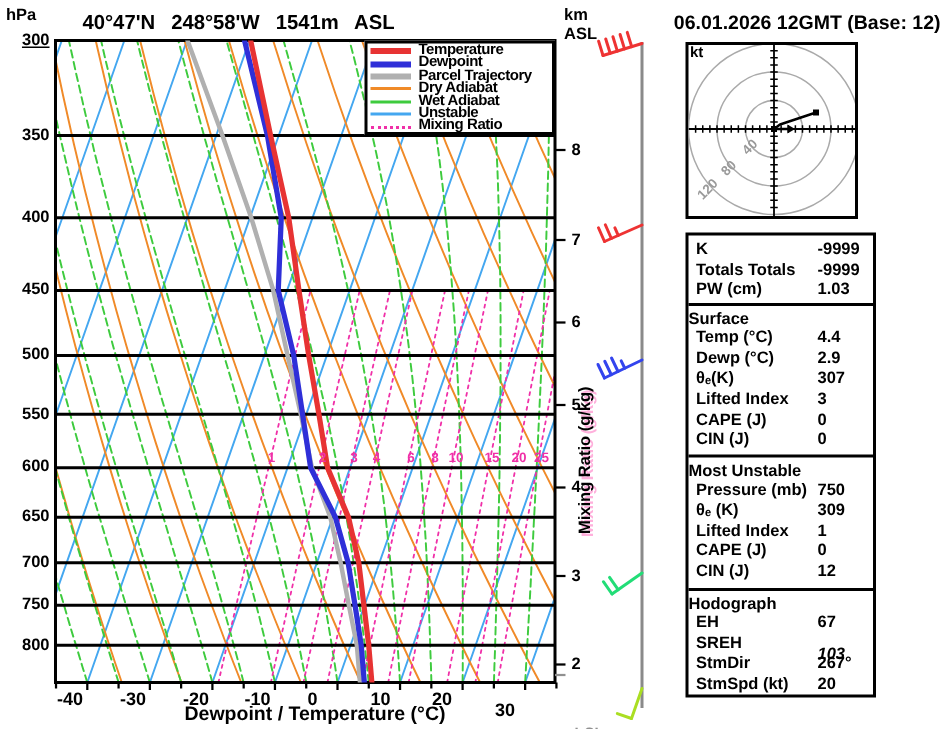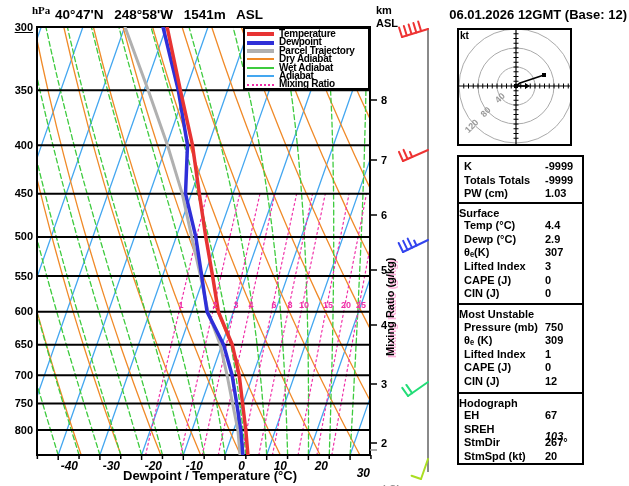--- a/index.html
+++ b/index.html
@@ -1,31 +1,31 @@
 <!DOCTYPE html>
 <html><head>
 <meta charset="utf-8">
 <style>
   html,body{margin:0;padding:0;background:#fff;}
   #canvas{position:relative;width:629px;height:486px;background:#fff;overflow:hidden;
           font-family:"Liberation Sans","DejaVu Sans",sans-serif;font-weight:bold;color:#000;}
   .abs{position:absolute;white-space:nowrap;}
-  #hpa-label{left:32px;top:4px;font-size:11px;font-family:Liberation Serif, serif;}
+  #hpa-label{left:4px;top:4px;font-size:11px;}
   #main-title{left:55px;top:7px;font-size:13.5px;word-spacing:7px;}
   #km-label{left:376px;top:4px;font-size:11px;}
   #asl-label{left:376px;top:17px;font-size:11px;}
   #datetime{right:2px;top:7px;font-size:13px;}
   #xaxis-title{left:60px;top:468px;width:300px;text-align:center;font-size:13px;}
   #copyright{left:441px;top:463px;font-size:13px;}
   #legend{left:243px;top:27px;width:127px;height:63px;border:2px solid #000;background:#fff;box-sizing:border-box;padding:1px 0 0 2px;}
   .lg-row{height:8.4px;line-height:8.4px;font-size:10px;display:flex;align-items:center;}
   .lg-swatch{display:inline-block;width:27px;margin-right:5px;flex:0 0 27px;}
   .lg-label{letter-spacing:-0.3px;}
   .p-label{width:33px;text-align:right;font-size:11px;}
-  .x-label{width:40px;text-align:right;font-size:12px;font-style:italic;}
+  .x-label{width:40px;text-align:left;font-size:12px;}
   .km-tick-label{font-size:11px;}
   .mr-label{font-size:9px;transform:translateX(-50%);}
   #mixing-axis-label{left:384px;top:356px;transform:rotate(-90deg);transform-origin:0 0;font-size:11px;
      text-shadow:-2px 2px 0 #ffb0dc;}
   #lcl-label{left:383px;top:444px;font-size:10px;color:#909090;margin-top:40px;}
   #hodograph{border:2px solid #000;background:#fff;box-sizing:border-box;}
   #kt-label{left:460px;top:30px;font-size:10px;}
   #data-table{border:2px solid #000;background:#fff;box-sizing:border-box;}
   .tbl-row{position:absolute;font-size:11px;height:12px;line-height:12px;}
   .tbl-divider{position:absolute;left:0;width:100%;height:2px;background:#000;}
@@ -221,21 +221,21 @@
       <div class="lg-row">
         <span class="lg-swatch" style="border-top: 2px solid rgb(240, 138, 40);"></span>
         <span class="lg-label">Dry Adiabat</span>
       </div>
       <div class="lg-row">
         <span class="lg-swatch" style="border-top: 2px solid rgb(62, 203, 62);"></span>
         <span class="lg-label">Wet Adiabat</span>
       </div>
       <div class="lg-row">
         <span class="lg-swatch" style="border-top: 2px solid rgb(68, 167, 240);"></span>
-        <span class="lg-label">Adiabat</span>
+        <span class="lg-label">Unstable</span>
       </div>
       <div class="lg-row">
         <span class="lg-swatch" style="border-top: 2px dotted rgb(240, 48, 168);"></span>
         <span class="lg-label">Mixing Ratio</span>
       </div>
     </div>
 
   <div id="pressure-labels">
       <div class="abs p-label" style="left: 0px; top: 21px; text-decoration: underline;">300</div>
       <div class="abs p-label" style="left: 0px; top: 84px;">350</div>

